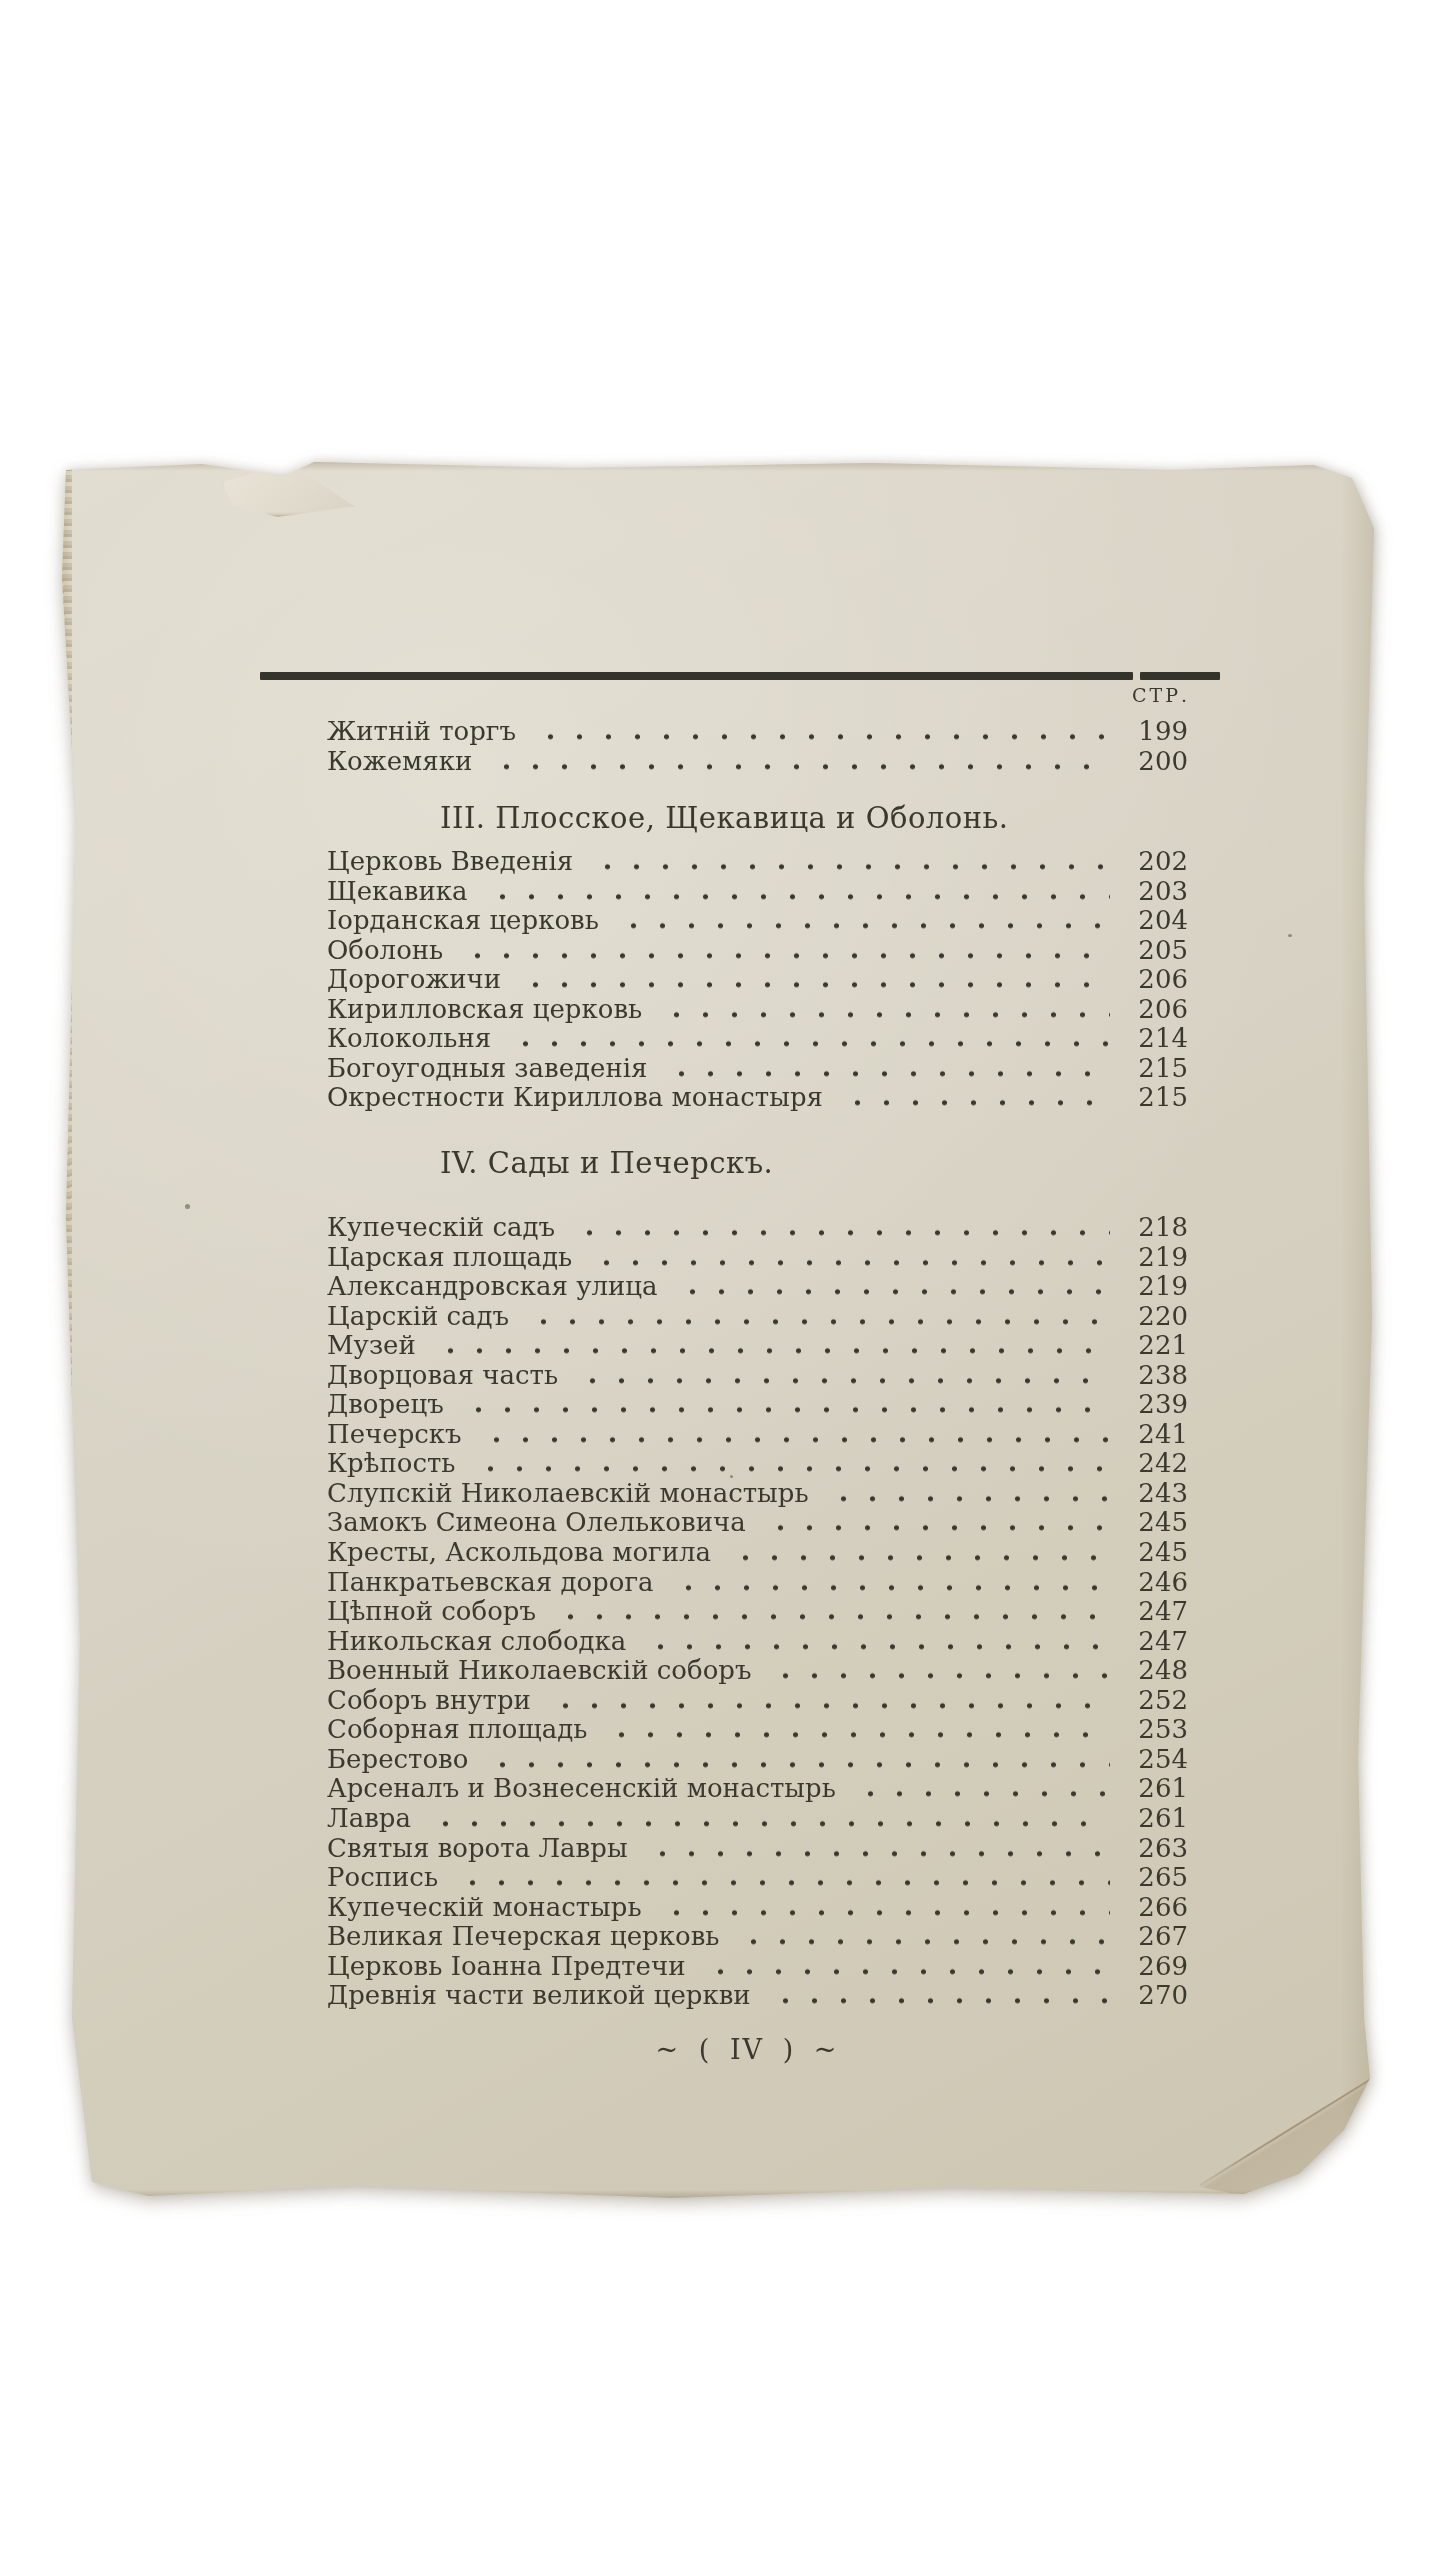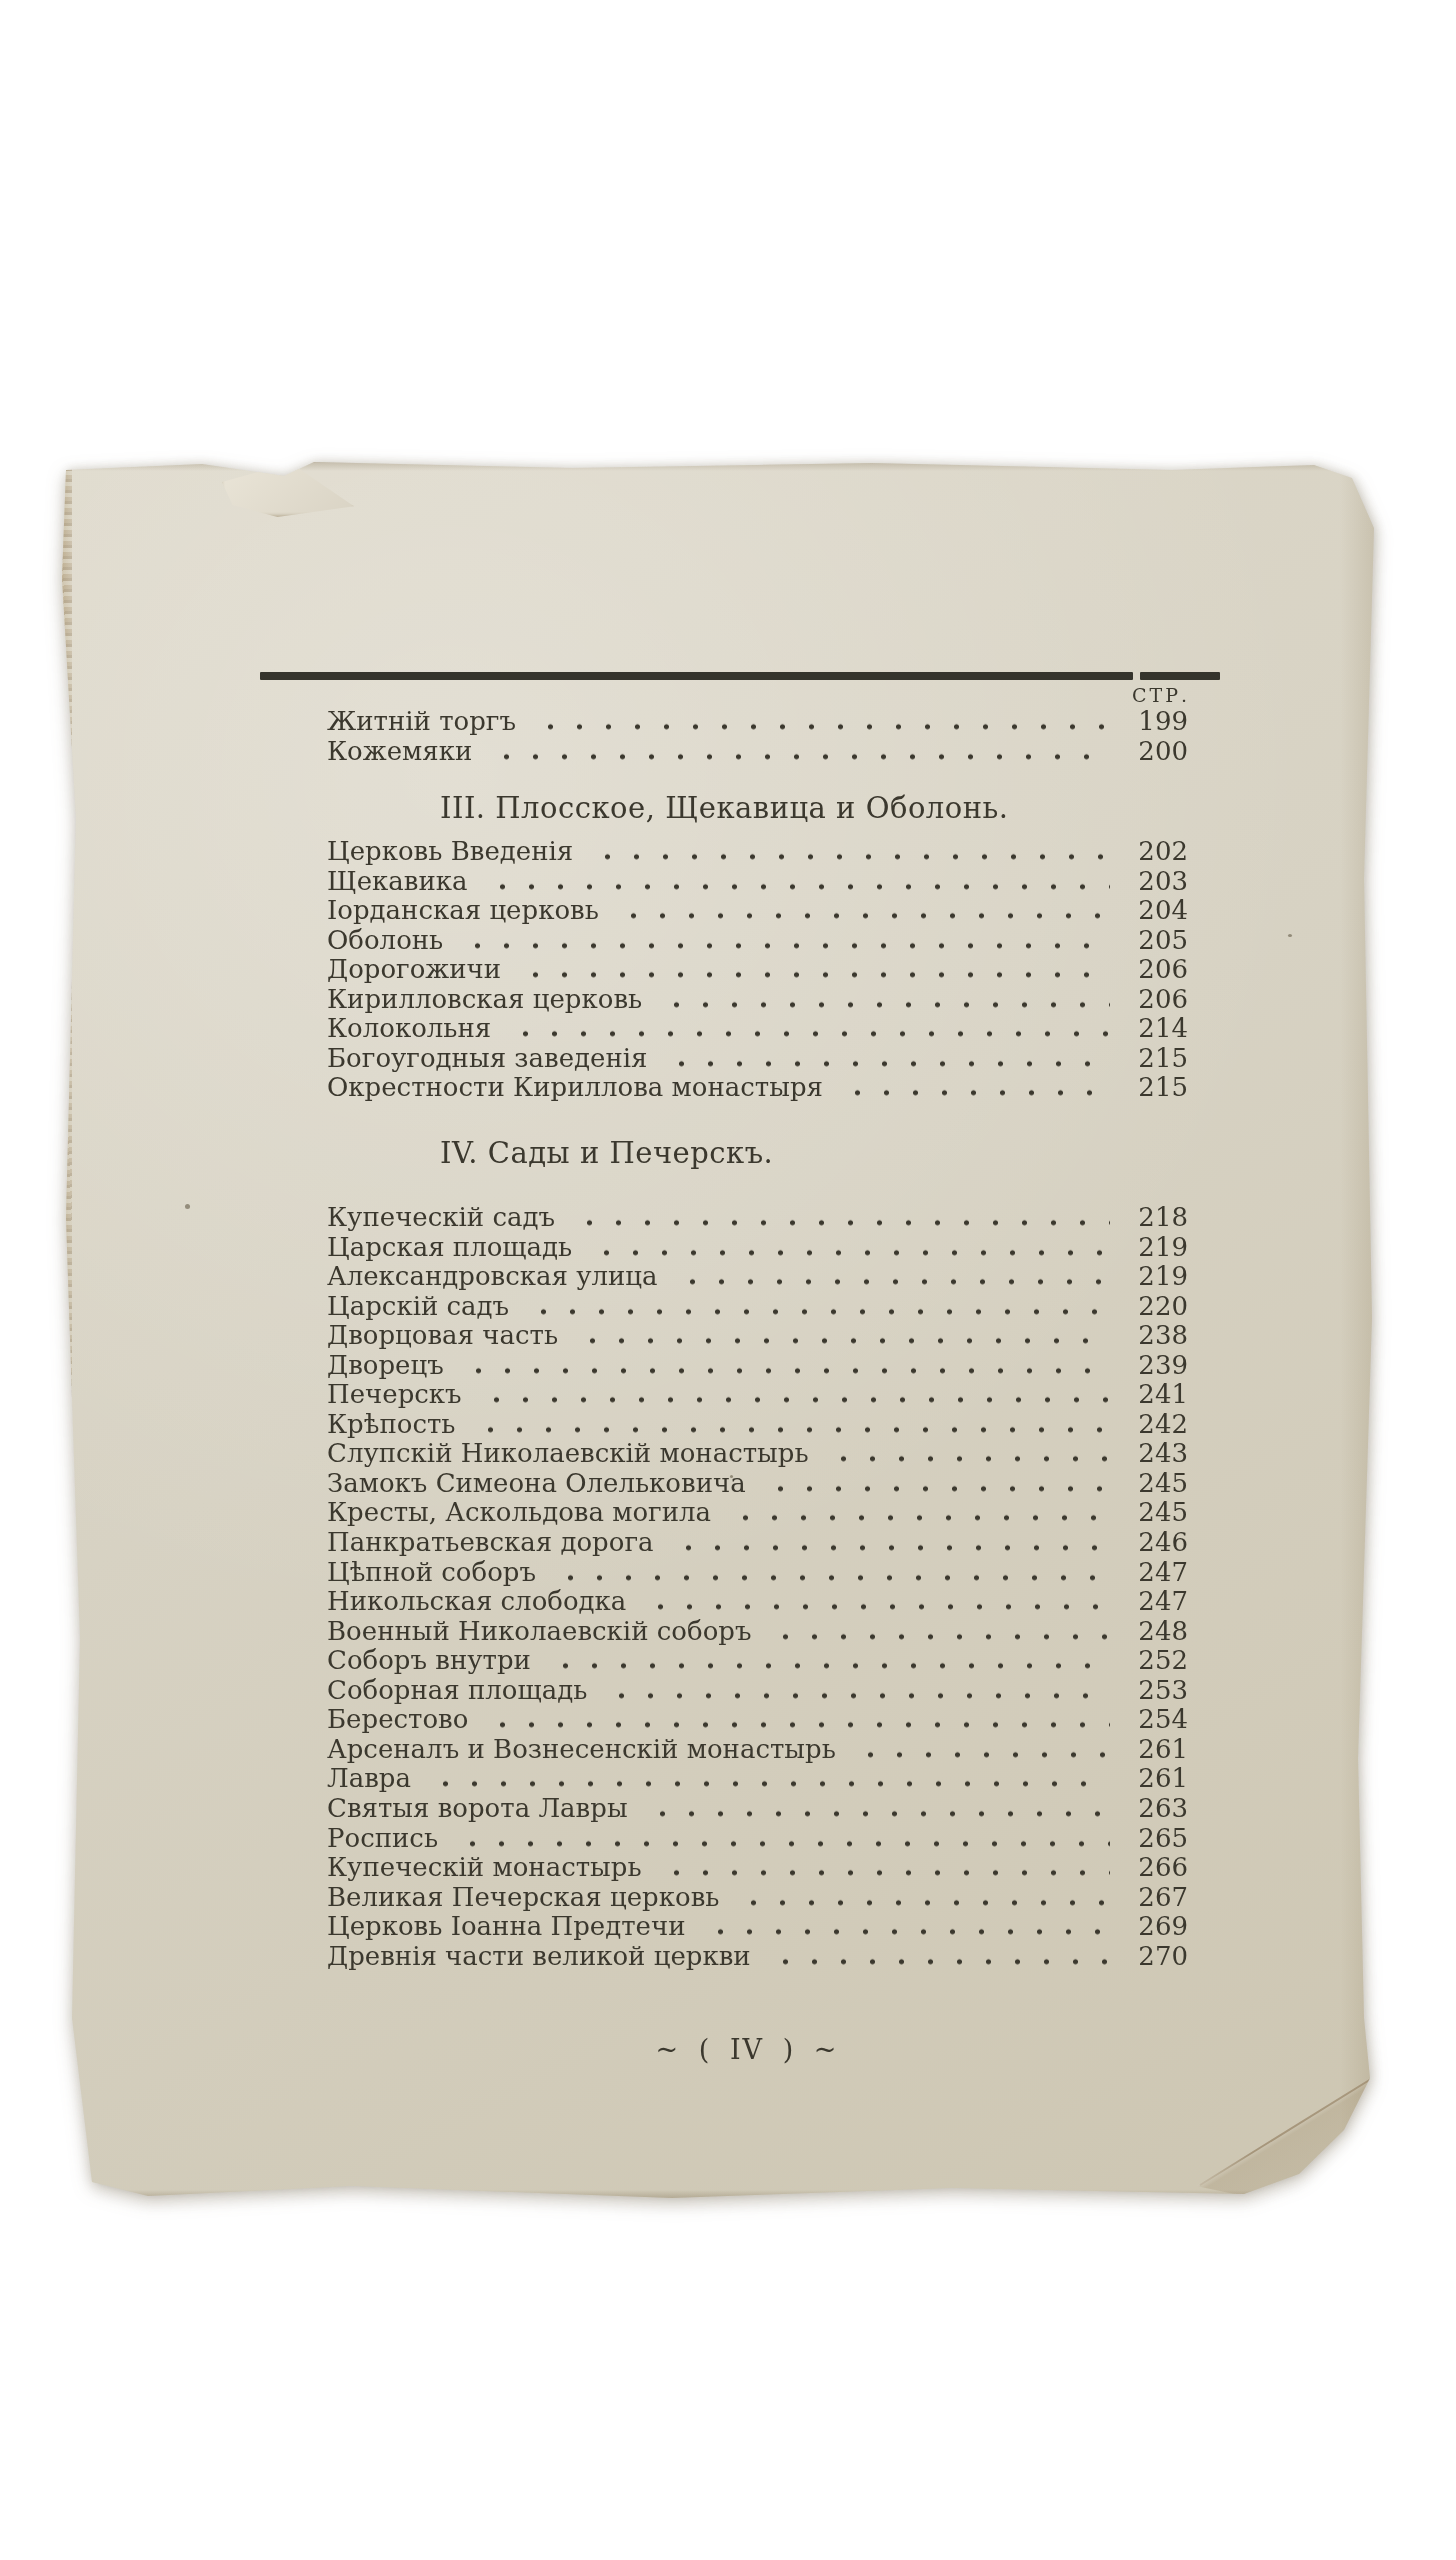--- a/index.html
+++ b/index.html
@@ -55,21 +55,21 @@
     clip-path:polygon(0 35%, 52% 0, 100% 80%, 42% 100%, 8% 78%);
     box-shadow:inset 0 -2px 3px rgba(120,100,60,0.35);
   }
   .rule{position:absolute;top:214px;height:8px;background:#35342c;border-radius:1px;}
   .rule-main{left:208px;width:873px;}
   .rule-right{left:1088px;width:80px;}
   .str-label{
     position:absolute;top:226px;right:184px;
     font-size:19px;letter-spacing:3px;color:var(--ink);
   }
-  .toc{position:absolute;left:275px;top:248px;width:861px;}
+  .toc{position:absolute;left:275px;top:258px;width:861px;}
   .toc-row{display:flex;align-items:baseline;height:29.55px;font-size:26px;}
   .toc-row .title{white-space:pre;}
   .toc-row .leader{
     flex:1 1 auto;align-self:stretch;margin:0 12px 0 14px;
     background-image:radial-gradient(circle, var(--ink) 2.1px, rgba(0,0,0,0) 2.9px);
     background-size:29px 29.55px;background-repeat:repeat-x;background-position:6px 6px;
   }
   .toc-row .pageno{width:66px;text-align:right;font-size:26px;}
   .section-heading{
     font-size:29px;line-height:36px;padding-left:113px;color:var(--ink);
@@ -179,20 +179,25 @@
     <span class="title">Александровская улица</span>
     <span class="leader"></span>
     <span class="pageno">219</span>
   </div>
           <div class="toc-row">
     <span class="title">Царскій садъ</span>
     <span class="leader"></span>
     <span class="pageno">220</span>
   </div>
           <div class="toc-row">
+    <span class="title">Музей</span>
+    <span class="leader"></span>
+    <span class="pageno">221</span>
+  </div>
+          <div class="toc-row">
     <span class="title">Дворцовая часть</span>
     <span class="leader"></span>
     <span class="pageno">238</span>
   </div>
           <div class="toc-row">
     <span class="title">Дворецъ</span>
     <span class="leader"></span>
     <span class="pageno">239</span>
   </div>
           <div class="toc-row">

